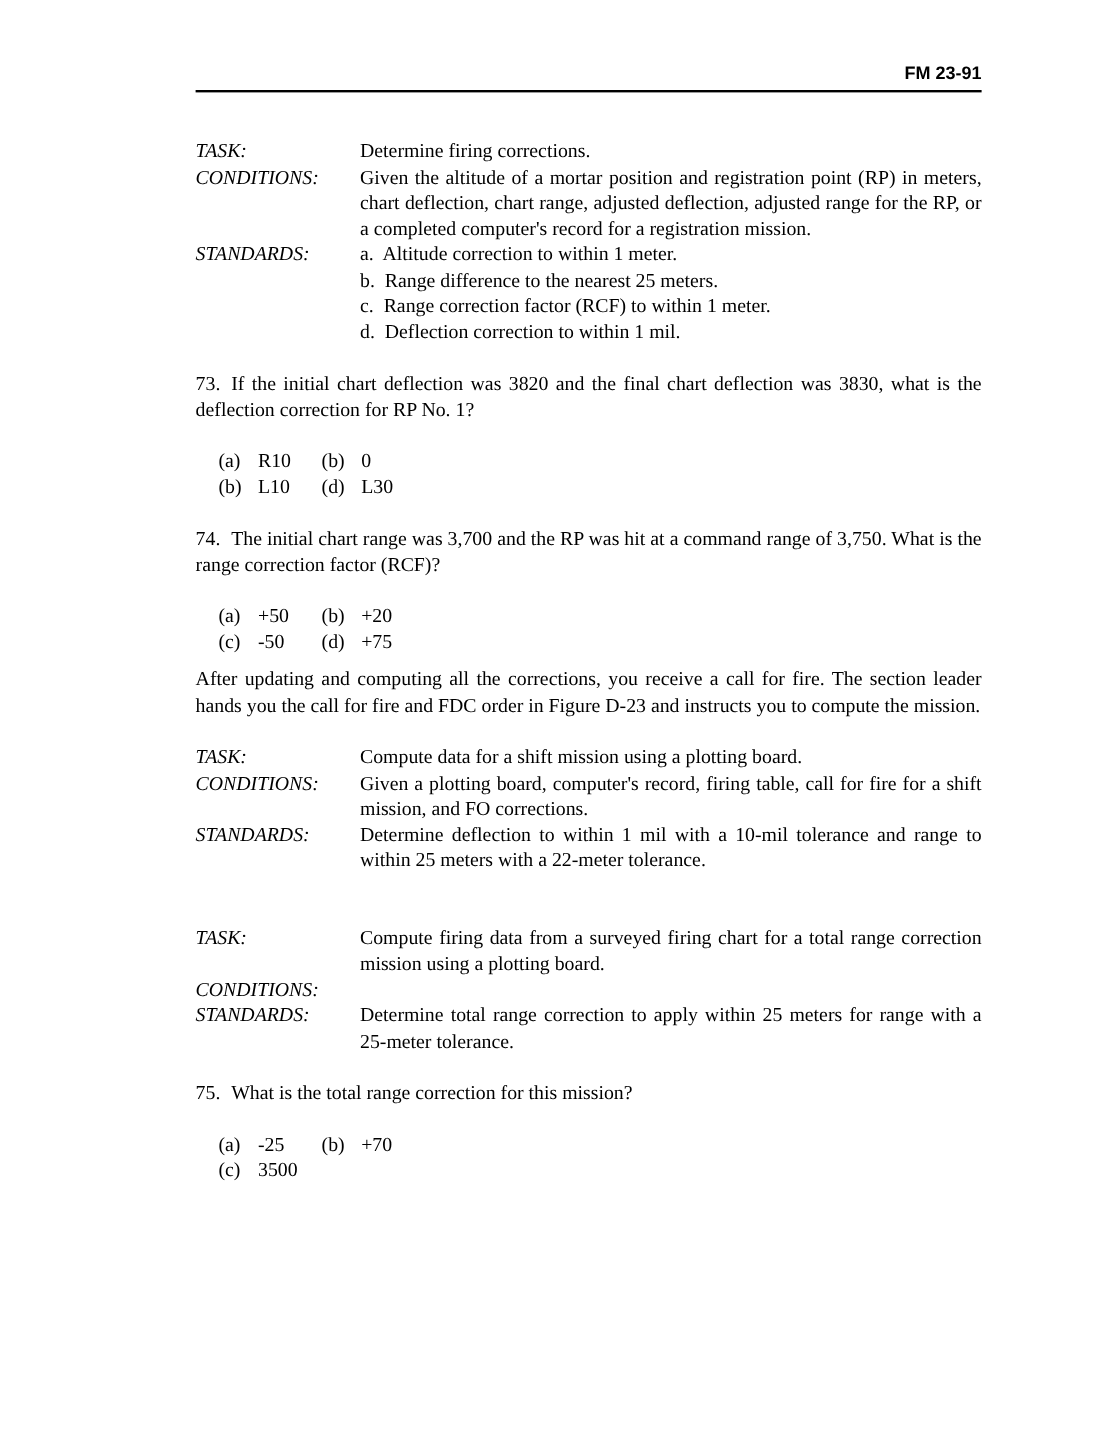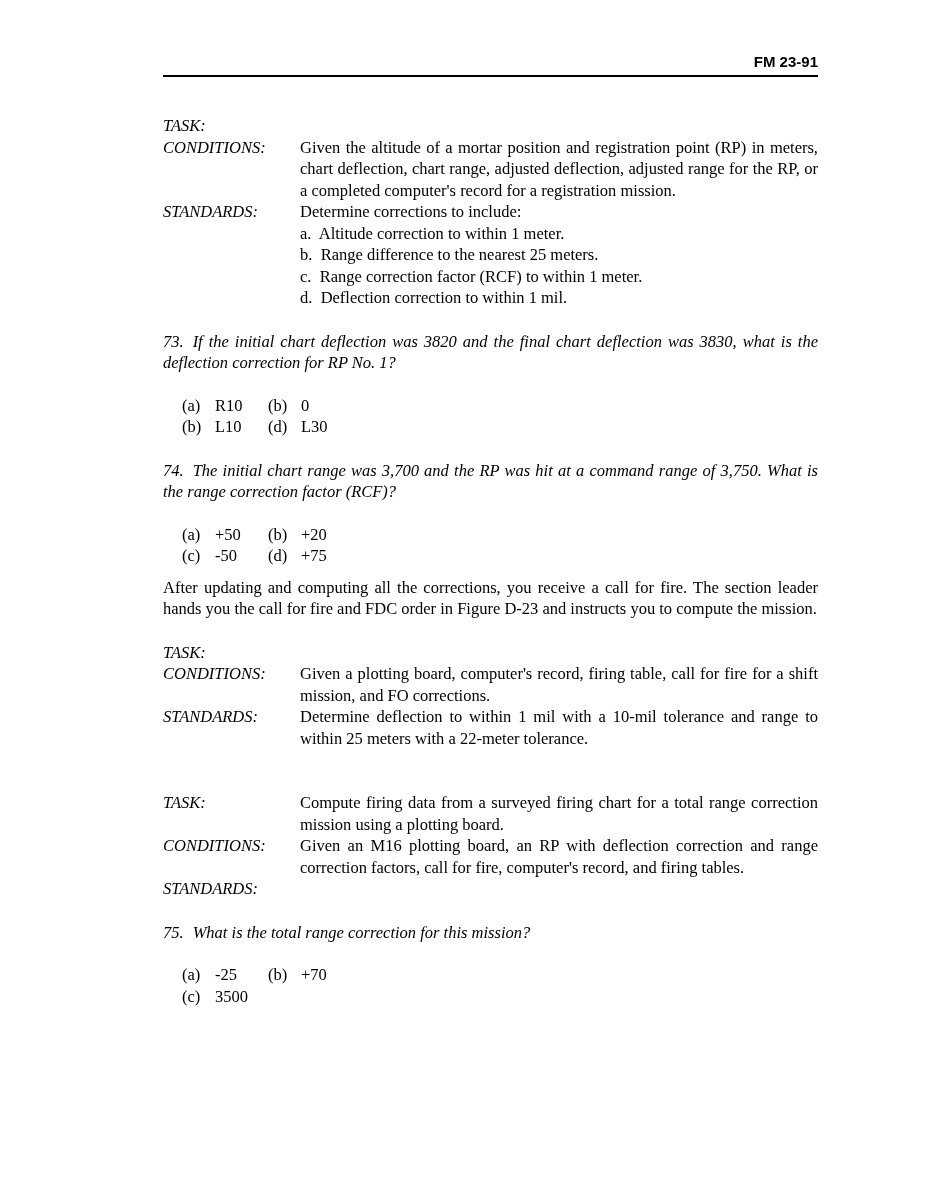--- a/index.html
+++ b/index.html
@@ -21,21 +21,21 @@
     font-weight: bold; font-size: 15px; line-height: 17px; text-align: right;
   }
   .rule { height: 2px; background: #000; margin-top: 5px; }
   main { margin-top: 38px; }
 
   .tb-row { display: flex; }
   .tb-label { flex: 0 0 137px; width: 137px; font-style: italic; }
   .tb-value { flex: 1; text-align: justify; }
   .std-item { white-space: pre-wrap; text-align: left; }
 
-  .q-text { text-align: justify; margin-top: 22px; font-style: italic; }
+  .q-text { text-align: justify; margin-top: 22px; }
   .q-num { margin-right: 9px; }
 
   .options {
     margin-top: 21px; margin-left: 19px;
     display: grid; grid-template-columns: 86px auto; width: 320px;
   }
   .opt { white-space: nowrap; }
   .opt-letter { display: inline-block; width: 33px; }
 
   .para { text-align: justify; margin-top: 10px; }
@@ -57,29 +57,29 @@
     <header>
       <div class="doc-number">FM 23-91</div>
       <div class="rule"></div>
     </header>
 
     <main>
 
       <section>
         <div class="tb-row">
           <div class="tb-label">TASK:</div>
+          <div class="tb-value">Determine firing corrections.</div>
         </div>
         <div class="tb-row">
           <div class="tb-label">CONDITIONS:</div>
           <div class="tb-value">Given the altitude of a mortar position and registration point (RP) in meters, chart deflection, chart range, adjusted deflection, adjusted range for the RP, or a completed computer's record for a registration mission.</div>
         </div>
         <div class="tb-row">
           <div class="tb-label">STANDARDS:</div>
           <div class="tb-value">
-            <div>Determine corrections to include:</div>
             <div class="std-item">a.  Altitude correction to within 1 meter.</div>
             <div class="std-item">b.  Range difference to the nearest 25 meters.</div>
             <div class="std-item">c.  Range correction factor (RCF) to within 1 meter.</div>
             <div class="std-item">d.  Deflection correction to within 1 mil.</div>
           </div>
         </div>
       </section>
 
       <p class="q-text"><span class="q-num">73.</span><span>If the initial chart deflection was 3820 and the final chart deflection was 3830, what is the deflection correction for RP No. 1?</span></p>
       <div class="options">
@@ -95,42 +95,43 @@
         <span class="opt"><span class="opt-letter">(b)</span><span>+20</span></span>
         <span class="opt"><span class="opt-letter">(c)</span><span>-50</span></span>
         <span class="opt"><span class="opt-letter">(d)</span><span>+75</span></span>
       </div>
 
       <p class="para">After updating and computing all the corrections, you receive a call for fire.  The section leader hands you the call for fire and FDC order in Figure D-23 and instructs you to compute the mission.</p>
 
       <section class="gap">
         <div class="tb-row">
           <div class="tb-label">TASK:</div>
+          <div class="tb-value">Compute data for a shift mission using a plotting board.</div>
         </div>
         <div class="tb-row">
           <div class="tb-label">CONDITIONS:</div>
           <div class="tb-value">Given a plotting board, computer's record, firing table, call for fire for a shift mission, and FO corrections.</div>
         </div>
         <div class="tb-row">
           <div class="tb-label">STANDARDS:</div>
           <div class="tb-value">Determine deflection to within 1 mil with a 10-mil tolerance and range to within 25 meters with a 22-meter tolerance.</div>
         </div>
       </section>
 
       <section class="gap-lg">
         <div class="tb-row">
           <div class="tb-label">TASK:</div>
           <div class="tb-value">Compute firing data from a surveyed firing chart for a total range correction mission using a plotting board.</div>
         </div>
         <div class="tb-row">
           <div class="tb-label">CONDITIONS:</div>
-          <div class="tb-value">Given an M16 plotting board, an RP with deflection correction and range correction factors, call for fire, computer's record, and firing tables.</div>
         </div>
         <div class="tb-row">
           <div class="tb-label">STANDARDS:</div>
+          <div class="tb-value">Determine total range correction to apply within 25 meters for range with a 25-meter tolerance.</div>
         </div>
       </section>
 
       <p class="q-text"><span class="q-num">75.</span><span>What is the total range correction for this mission?</span></p>
       <div class="options">
         <span class="opt"><span class="opt-letter">(a)</span><span>-25</span></span>
         <span class="opt"><span class="opt-letter">(b)</span><span>+70</span></span>
         <span class="opt"><span class="opt-letter">(c)</span><span>3500</span></span>
       </div>
 

